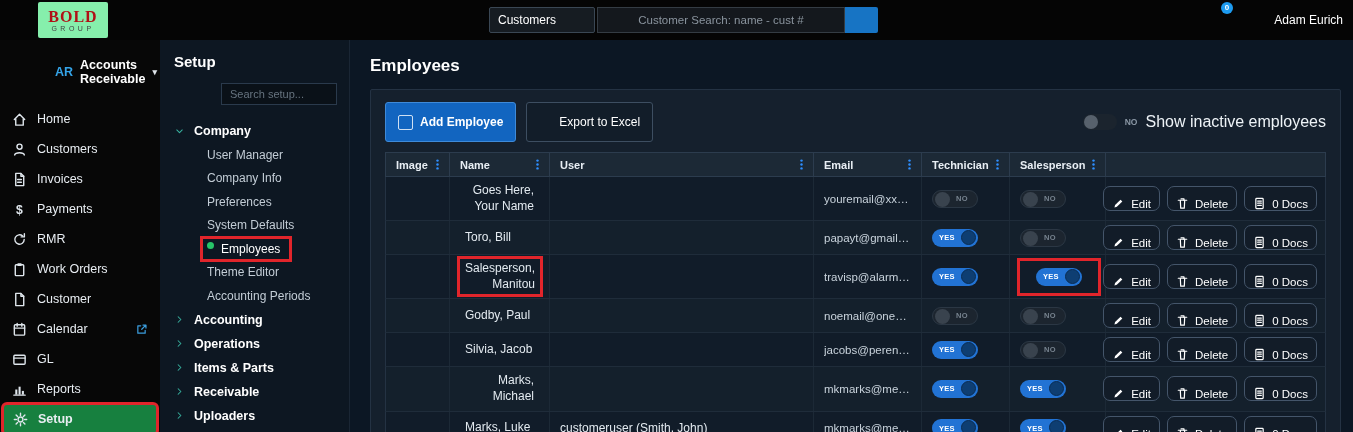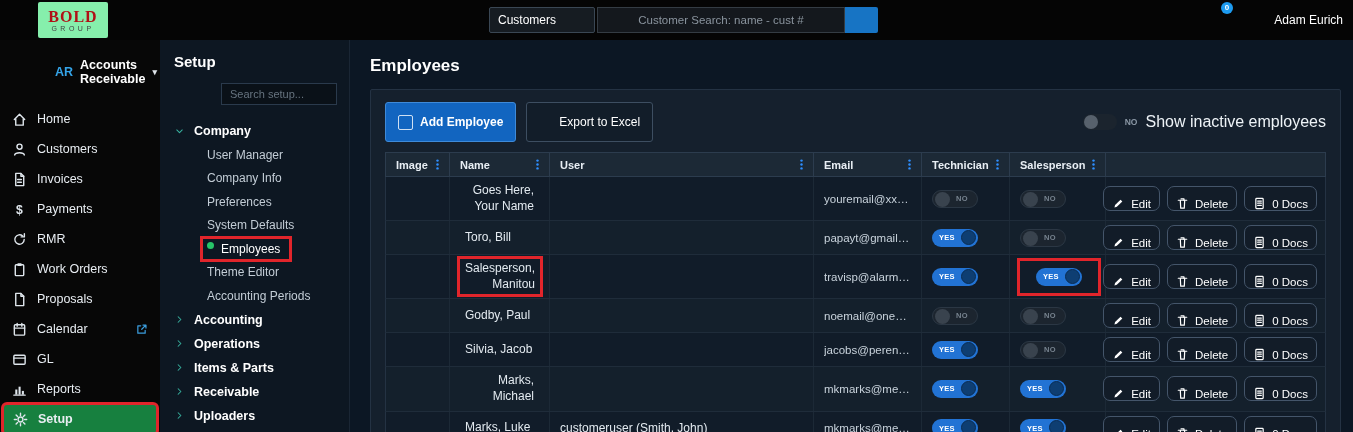--- a/index.html
+++ b/index.html
@@ -217,21 +217,21 @@
             </span>
             <span class="side-label">Work Orders</span>
           </div>
           <div class="side-item">
             <span class="icon">
               <svg viewBox="0 0 16 16" fill="none" stroke="currentColor" stroke-width="1.5" stroke-linecap="round" stroke-linejoin="round">
                 <path d="M4 1.5h5.5L12.5 4.5V14.5H4z"></path>
                 <path d="M9.5 1.5v3h3"></path>
               </svg>
             </span>
-            <span class="side-label">Proposals</span>
+            <span class="side-label">Customer</span>
           </div>
           <div class="side-item">
             <span class="icon">
               <svg viewBox="0 0 16 16" fill="none" stroke="currentColor" stroke-width="1.5" stroke-linecap="round" stroke-linejoin="round">
                 <rect x="2.5" y="3" width="11" height="11" rx="1"></rect>
                 <path d="M2.5 6.5h11M5.5 1.5v3M10.5 1.5v3"></path>
               </svg>
             </span>
             <span class="side-label">Calendar</span>
             <span class="icon ext">

